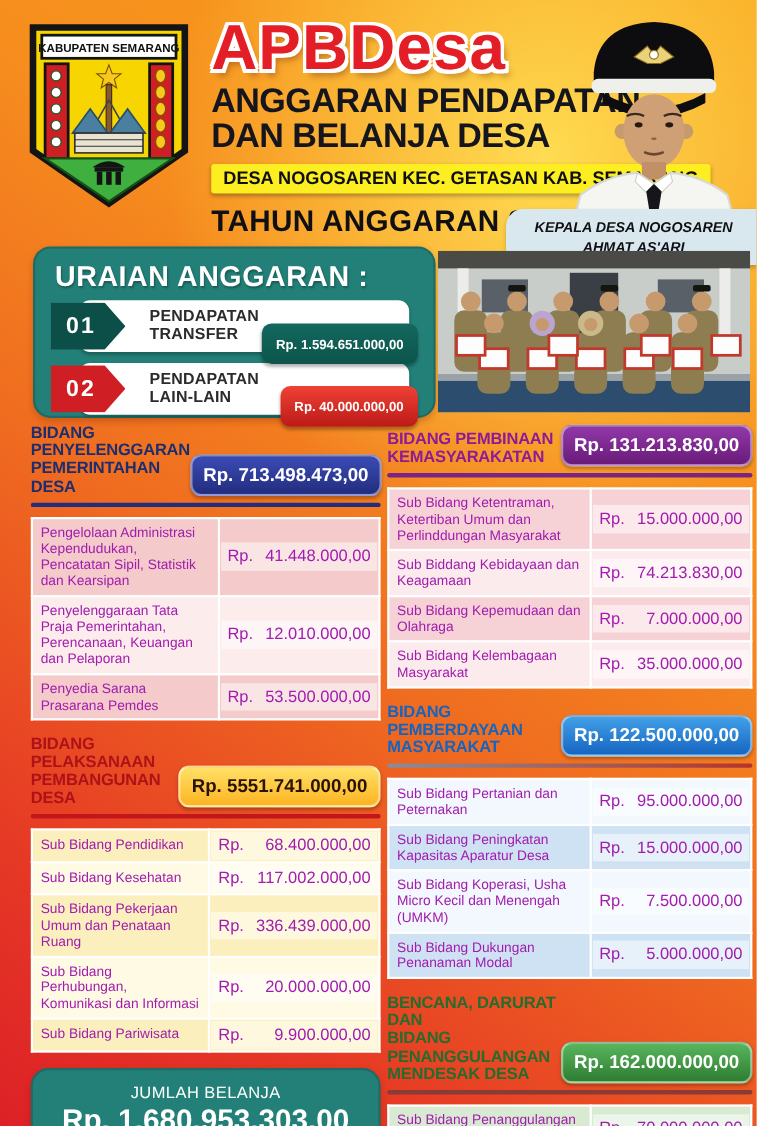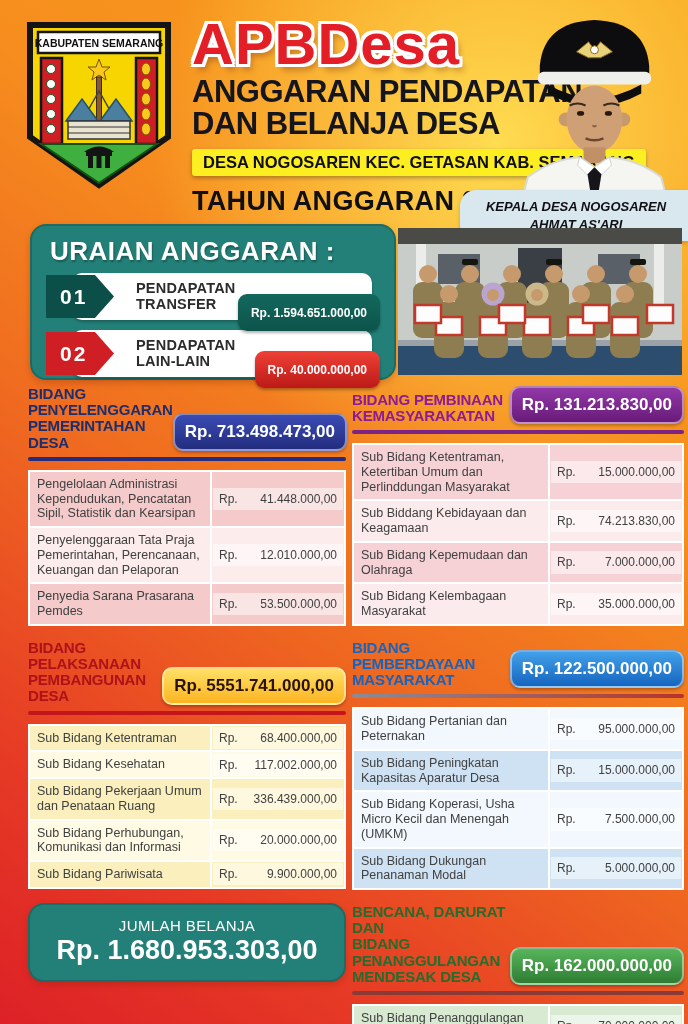--- a/index.html
+++ b/index.html
@@ -51,24 +51,24 @@
     border:2px solid rgba(255,255,255,.45);box-shadow:0 2px 3px rgba(0,0,0,.25);}
   .c-navy{color:#1c2e6e;} .p-navy{background:linear-gradient(180deg,#3a4bb5,#232d7e);}
   .c-red{color:#ad1218;}  .p-yellow{background:linear-gradient(180deg,#ffe066,#fcb422);color:#2a1205;}
   .c-purple{color:#8d1a96;} .p-purple{background:linear-gradient(180deg,#9138a8,#691b79);}
   .c-blue{color:#1464c0;} .p-blue{background:linear-gradient(180deg,#42a0e8,#1565c0);}
   .c-green{color:#256c2d;} .p-green{background:linear-gradient(180deg,#58b55c,#2e7d32);}
   .sec-rule{height:4px;border-radius:2px;margin:6px 0 9px;}
   .r-navy{background:#232d7e;} .r-red{background:#c3161c;} .r-purple{background:#7c2386;}
   .r-maroon{background:linear-gradient(90deg,#8c8c96,#b5342c);} .r-brick{background:#8a3b35;}
   table.tbl{width:100%;border-collapse:collapse;border:2px solid #fff;margin-bottom:14px;}
-  table.tbl td{border:2px solid #fff;padding:5px 7px;font-size:12.5px;color:#404040;line-height:1.18;}
+  table.tbl td{border:2px solid #fff;padding:5px 7px;font-size:12.5px;color:#a21caf;line-height:1.18;}
   td.val{width:118px;padding:4px 6px;}
-  td.val .cellflex{display:flex;justify-content:space-between;align-items:center;font-size:12px;
-    background:rgba(255,255,255,.5);margin:-4px -6px;padding:4px 6px;height:calc(100% + 0px);}
+  td.val .cellflex{display:flex;justify-content:space-between;align-items:center;font-size:15px;
+    background:rgba(255,255,255,.5);margin:-4px -6px;padding:4px 6px;height:calc(100% + 0px);gap:11px;}
   .tbl-pem tr:nth-child(odd){background:#f4caca;} .tbl-pem tr:nth-child(even){background:#fcecec;}
   .tbl-bang tr:nth-child(odd){background:#fbf0bd;} .tbl-bang tr:nth-child(even){background:#fefae4;}
   .tbl-bina tr:nth-child(odd){background:#f6d2d6;} .tbl-bina tr:nth-child(even){background:#fcebed;}
   .tbl-daya tr:nth-child(odd){background:#f2f8fd;} .tbl-daya tr:nth-child(even){background:#cfe2f3;}
   .tbl-benc tr:nth-child(odd){background:#d8ead2;} .tbl-benc tr:nth-child(even){background:#f6fbf3;}
   
   .summary{background:#238078;border-radius:16px;border:2px solid #1d6b64;padding:12px 16px 14px;color:#fff;
     text-align:center;box-shadow:0 3px 6px rgba(120,30,0,.25);}
   .sum-label{font-size:15px;letter-spacing:.4px;}
   .sum-value{font-size:27px;font-weight:700;margin-top:1px;}
@@ -269,21 +269,21 @@
       <div class="sec-title c-red">
         <span>BIDANG PELAKSANAAN</span>
         <span>PEMBANGUNAN DESA</span>
       </div>
       <div class="sec-pill p-yellow">Rp. 5551.741.000,00</div>
     </div>
     <div class="sec-rule r-red"></div>
     <table class="tbl tbl-bang">
         <tbody>
       <tr>
-        <td class="lbl">Sub Bidang Ketentraman</td>
+        <td class="lbl">Sub Bidang Pendidikan</td>
         <td class="val">
               <div class="cellflex">
           <span class="rp">Rp.</span>
           <span class="amt">68.400.000,00</span>
               </div>
             </td>
       </tr>
       <tr>
         <td class="lbl">Sub Bidang Kesehatan</td>
         <td class="val">

